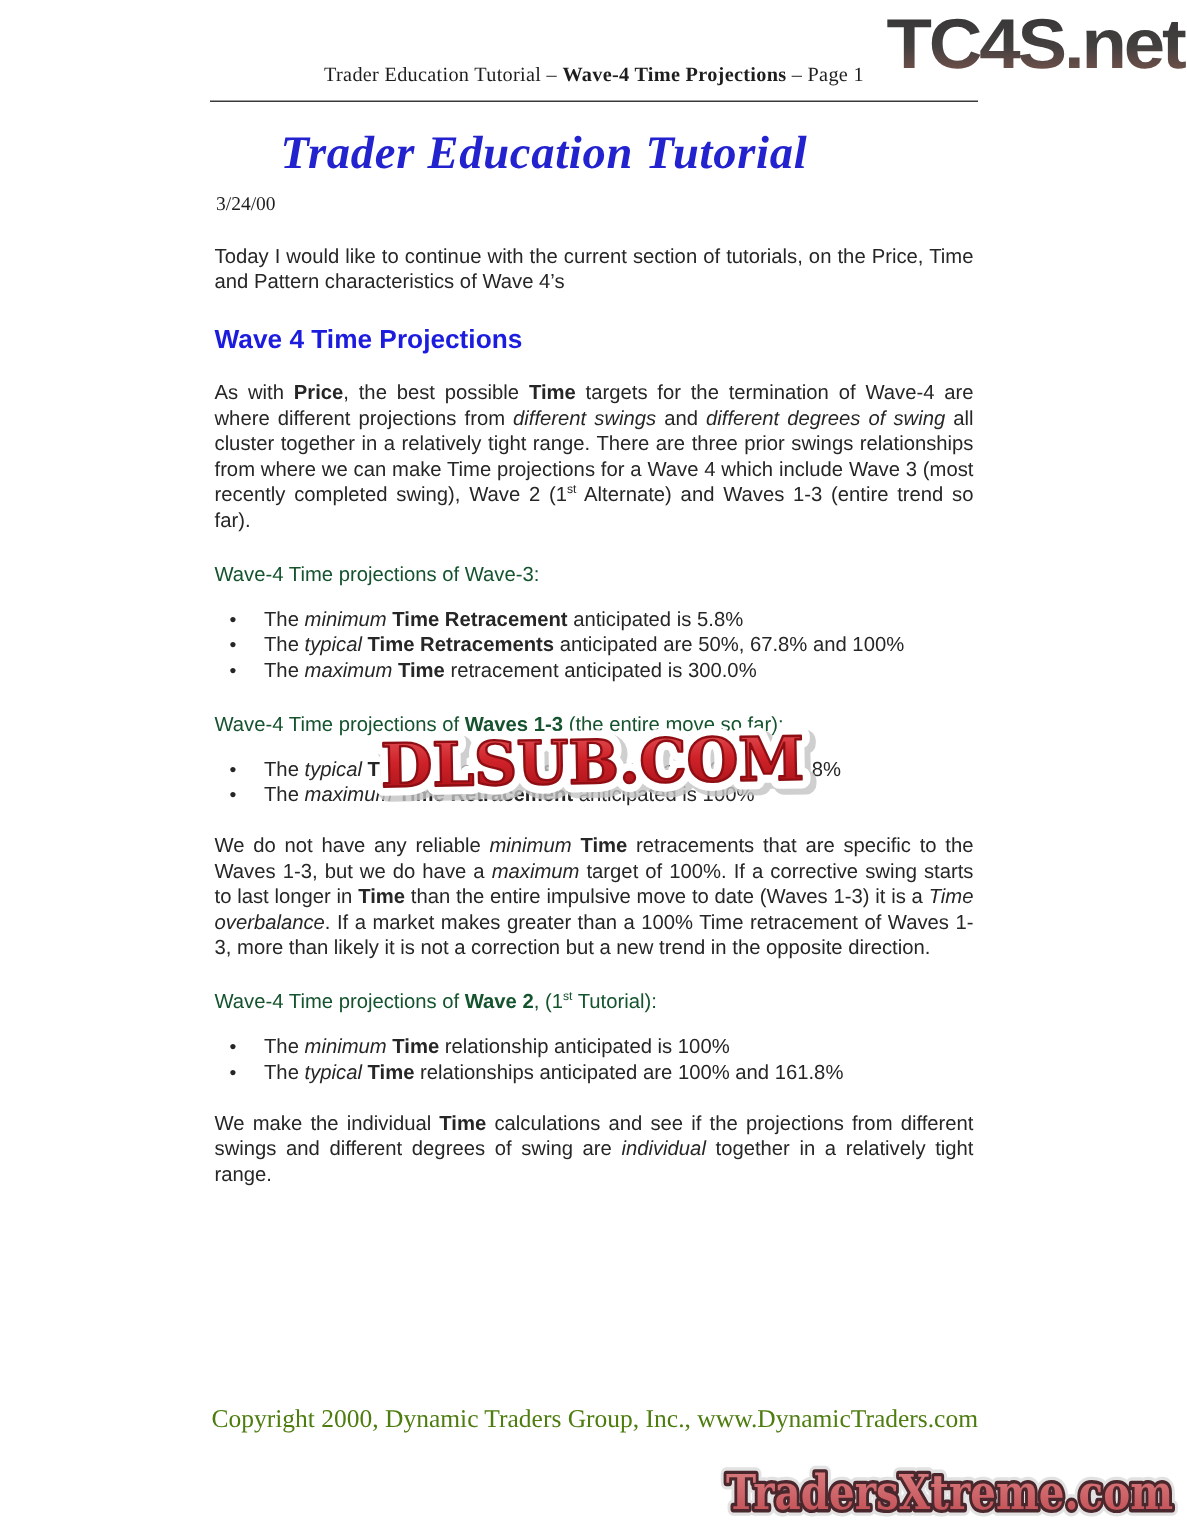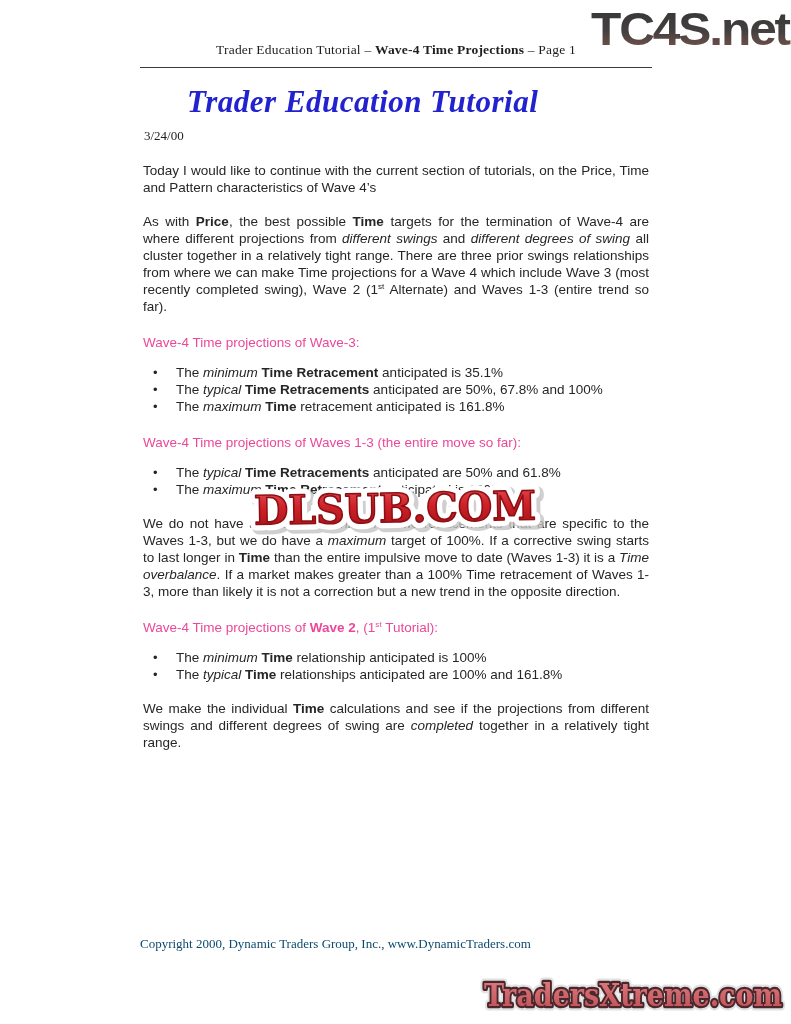--- a/index.html
+++ b/index.html
@@ -41,37 +41,37 @@
     position:absolute;left:143px;top:162px;width:506px;
     font-size:13.5px;line-height:17px;color:#262626;
   }
   .doc-body p.para{margin:3px 0 0 0;text-align:justify;}
   .doc-body p.para{margin-top:17px;}
   .doc-body p.para:first-child{margin-top:0;}
   .doc-body h2.h2{
     margin:20px 0 0 0;font-size:17.5px;line-height:20px;color:#1c1cdf;font-weight:bold;
   }
   .doc-body h3.h3{
-    margin:19px 0 0 0;font-size:13.5px;line-height:17px;color:#ec4899;font-weight:normal;
+    margin:19px 0 0 0;font-size:13.5px;line-height:17px;color:#14532d;font-weight:normal;
   }
   .doc-body ul.bullets{
     margin:13px 0 0 0;padding:0;list-style:none;
   }
   .doc-body ul.bullets li{
     position:relative;padding-left:33px;margin:0;line-height:17px;
   }
   .doc-body ul.bullets li .dot{
     position:absolute;left:10px;top:0;font-size:13px;color:#262626;
   }
   sup{font-size:60%;line-height:0;}
 
   
   .doc-footer{
-    position:absolute;left:140px;top:936px;width:512px;text-align:left;
-    font-family:"Liberation Serif",serif;font-size:13px;color:#0c4a6e;
+    position:absolute;left:140px;top:936px;width:512px;text-align:right;
+    font-family:"Liberation Serif",serif;font-size:17px;color:#4d7c0f;
   }
 
   
   .watermark{position:absolute;left:245px;top:481px;width:302px;height:58px;}
 
   
   .banner-bottom{position:absolute;left:476px;top:970px;width:314px;height:50px;}
 
   svg text{font-family:"DejaVu Serif","Liberation Serif",serif;}
   svg text.sans{font-family:"Liberation Sans",sans-serif;}
@@ -93,39 +93,40 @@
   </svg>
 
   <div class="running-head"><span>Trader Education Tutorial – </span><span class="bold">Wave-4 Time Projections</span><span> – Page 1</span></div>
   <div class="head-rule"></div>
 
   <div class="doc-title">Trader Education Tutorial</div>
   <div class="doc-date">3/24/00</div>
 
   <div class="doc-body">
       <p class="para"><span>Today I would like to continue with the current section of tutorials, on the Price, Time and Pattern characteristics of Wave 4’s</span></p>
+      <h2 class="h2"><span>Wave 4 Time Projections</span></h2>
       <p class="para"><span>As with </span><span style="font-weight: bold;">Price</span><span>, the best possible </span><span style="font-weight: bold;">Time</span><span> targets for the termination of Wave-4 are where different projections from </span><span style="font-style: italic;">different swings</span><span> and </span><span style="font-style: italic;">different degrees of swing</span><span> all cluster together in a relatively tight range. There are three prior swings relationships from where we can make Time projections for a Wave 4 which include Wave 3 (most recently completed swing), Wave 2 (1</span><sup>st</sup><span> Alternate) and Waves 1-3 (entire trend so far).</span></p>
       <h3 class="h3"><span>Wave-4 Time projections of Wave-3:</span></h3>
       <ul class="bullets">
-        <li><span class="dot">•</span><span>The </span><span style="font-style: italic;">minimum</span><span> </span><span style="font-weight: bold;">Time Retracement</span><span> anticipated is 35.1%</span></li>
+        <li><span class="dot">•</span><span>The </span><span style="font-style: italic;">minimum</span><span> </span><span style="font-weight: bold;">Time Retracement</span><span> anticipated is 5.8%</span></li>
         <li><span class="dot">•</span><span>The </span><span style="font-style: italic;">typical</span><span> </span><span style="font-weight: bold;">Time Retracements</span><span> anticipated are 50%, 67.8% and 100%</span></li>
-        <li><span class="dot">•</span><span>The </span><span style="font-style: italic;">maximum</span><span> </span><span style="font-weight: bold;">Time</span><span> retracement anticipated is 161.8%</span></li>
+        <li><span class="dot">•</span><span>The </span><span style="font-style: italic;">maximum</span><span> </span><span style="font-weight: bold;">Time</span><span> retracement anticipated is 300.0%</span></li>
       </ul>
-      <h3 class="h3"><span>Wave-4 Time projections of </span><span style="font-weight: normal;">Waves 1-3</span><span> (the entire move so far):</span></h3>
+      <h3 class="h3"><span>Wave-4 Time projections of </span><span style="font-weight: bold;">Waves 1-3</span><span> (the entire move so far):</span></h3>
       <ul class="bullets">
         <li><span class="dot">•</span><span>The </span><span style="font-style: italic;">typical</span><span> </span><span style="font-weight: bold;">Time Retracements</span><span> anticipated are 50% and 61.8%</span></li>
         <li><span class="dot">•</span><span>The </span><span style="font-style: italic;">maximum</span><span> </span><span style="font-weight: bold;">Time Retracement</span><span> anticipated is 100%</span></li>
       </ul>
       <p class="para"><span>We do not have any reliable </span><span style="font-style: italic;">minimum</span><span> </span><span style="font-weight: bold;">Time</span><span> retracements that are specific to the Waves 1-3, but we do have a </span><span style="font-style: italic;">maximum</span><span> target of 100%. If a corrective swing starts to last longer in </span><span style="font-weight: bold;">Time</span><span> than the entire impulsive move to date (Waves 1-3) it is a </span><span style="font-style: italic;">Time overbalance</span><span>. If a market makes greater than a 100% Time retracement of Waves 1-3, more than likely it is not a correction but a new trend in the opposite direction.</span></p>
       <h3 class="h3"><span>Wave-4 Time projections of </span><span style="font-weight: bold;">Wave 2</span><span>, (1</span><sup>st</sup><span> Tutorial):</span></h3>
       <ul class="bullets">
         <li><span class="dot">•</span><span>The </span><span style="font-style: italic;">minimum</span><span> </span><span style="font-weight: bold;">Time</span><span> relationship anticipated is 100%</span></li>
         <li><span class="dot">•</span><span>The </span><span style="font-style: italic;">typical</span><span> </span><span style="font-weight: bold;">Time</span><span> relationships anticipated are 100% and 161.8%</span></li>
       </ul>
-      <p class="para"><span>We make the individual </span><span style="font-weight: bold;">Time</span><span> calculations and see if the projections from different swings and different degrees of swing are </span><span style="font-style: italic;">completed</span><span> together in a relatively tight range.</span></p>
+      <p class="para"><span>We make the individual </span><span style="font-weight: bold;">Time</span><span> calculations and see if the projections from different swings and different degrees of swing are </span><span style="font-style: italic;">individual</span><span> together in a relatively tight range.</span></p>
     </div>
 
   <svg class="watermark" viewBox="0 0 302 58">
     <defs>
       <linearGradient id="wmgrad" x1="0" y1="0" x2="0" y2="1">
         <stop offset="0" stop-color="#e4575c"></stop>
         <stop offset="0.45" stop-color="#cf2229"></stop>
         <stop offset="1" stop-color="#a31016"></stop>
       </linearGradient>
     </defs>

